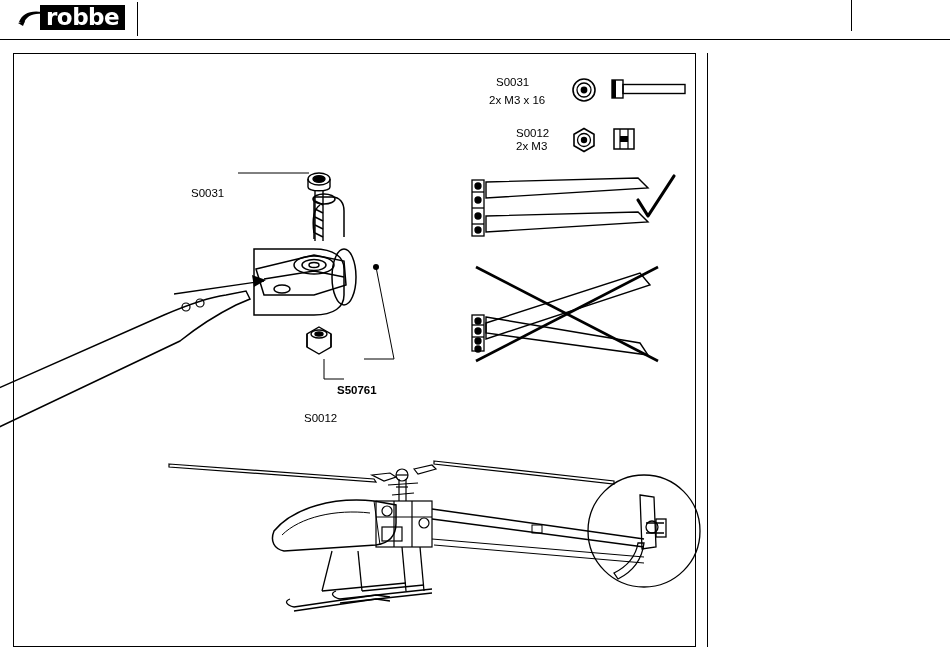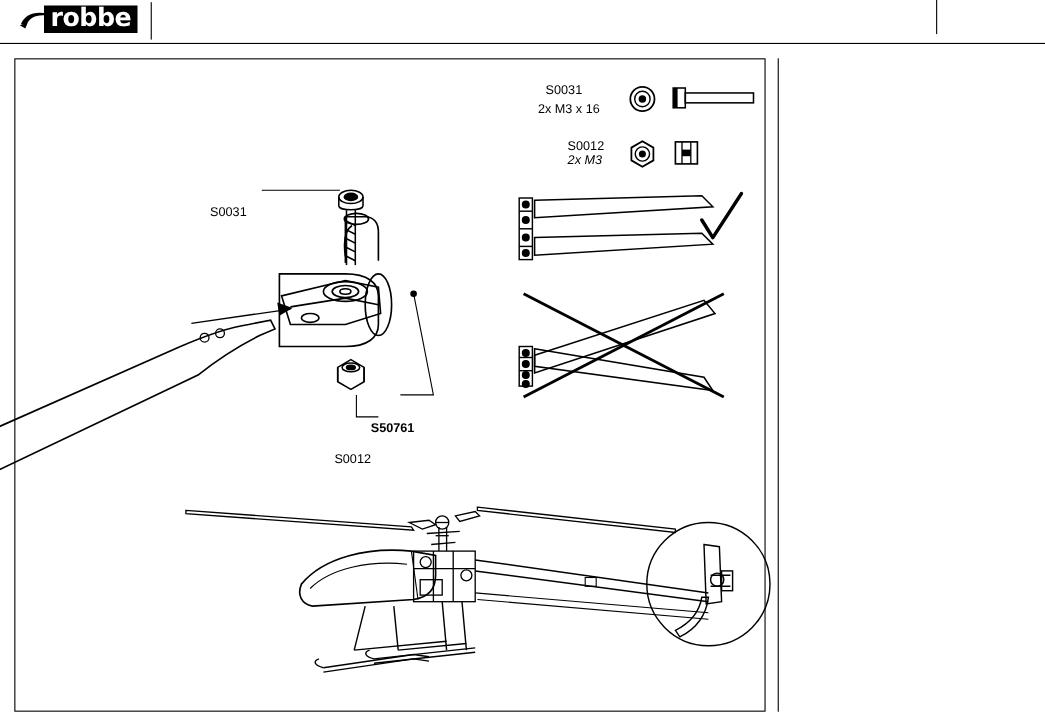--- a/index.html
+++ b/index.html
@@ -145,21 +145,21 @@
         <circle cx="15" cy="15" r="3.4" fill="#000"></circle>
       </svg>
 
       <svg style="position:absolute; left:132px; top:9px;" width="78" height="22" viewBox="0 0 78 22">
         <rect x="1" y="2" width="11" height="18" fill="none" stroke="#000" stroke-width="1.4"></rect>
         <rect x="1" y="2" width="4" height="18" fill="#000"></rect>
         <rect x="12" y="6.5" width="62" height="9" fill="none" stroke="#000" stroke-width="1.4"></rect>
       </svg>
 
       <span class="lbl" style="left:37px; top:58px;">S0012</span>
-      <span class="lbl" style="left:37px; top:71px;font-style:italic;">2x M3</span>
+      <span class="lbl" style="left:37px; top:71px;">2x M3</span>
 
       <svg style="position:absolute; left:90px; top:56px;" width="30" height="30" viewBox="0 0 30 30">
         <polygon points="15,3.5 25,9.2 25,20.8 15,26.5 5,20.8 5,9.2" fill="none" stroke="#000" stroke-width="1.6"></polygon>
         <circle cx="15" cy="15" r="6.5" fill="none" stroke="#000" stroke-width="1.3"></circle>
         <circle cx="15" cy="15" r="3.2" fill="#000"></circle>
       </svg>
 
       <svg style="position:absolute; left:132px; top:57px;" width="28" height="28" viewBox="0 0 28 28">
         <rect x="3" y="3" width="20" height="20" fill="none" stroke="#000" stroke-width="1.5"></rect>
         <line x1="9" y1="3" x2="9" y2="23" stroke="#000" stroke-width="1.2"></line>

